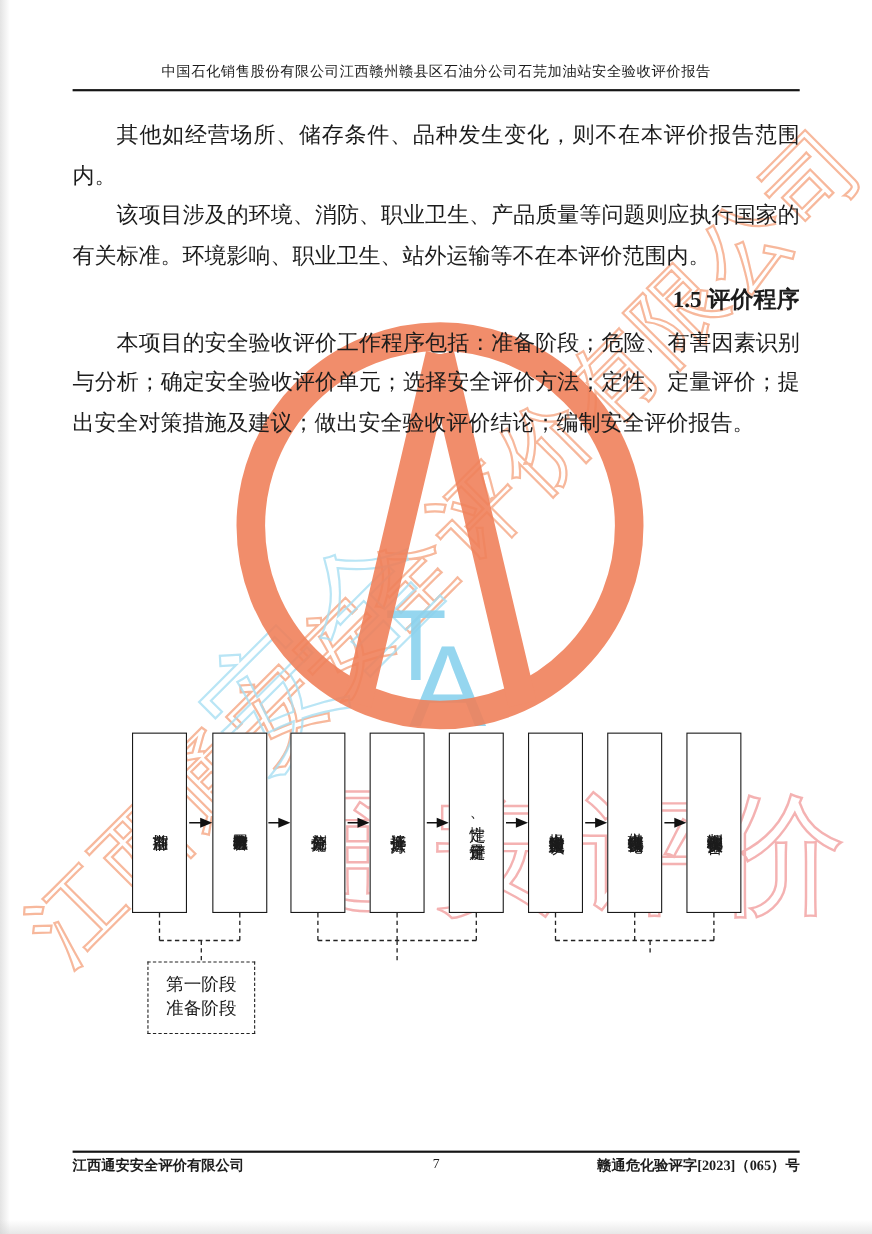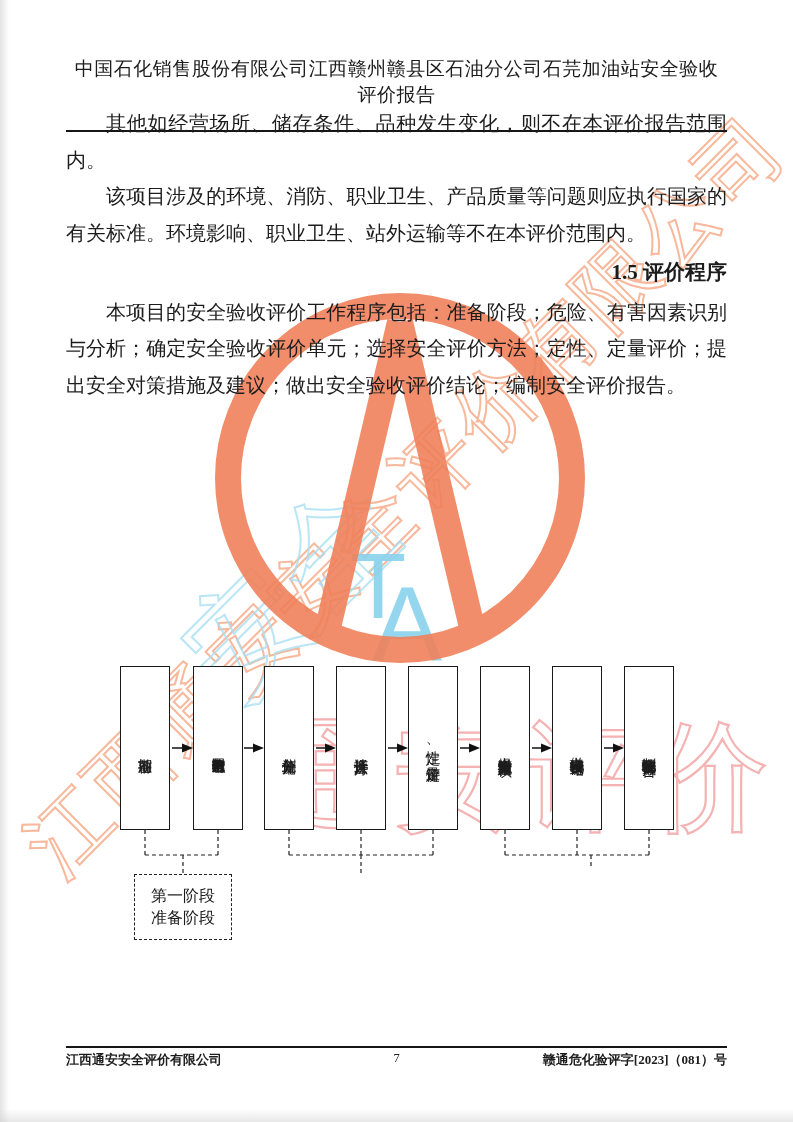--- a/index.html
+++ b/index.html
@@ -10,22 +10,22 @@
     font-family:"Liberation Serif","DejaVu Serif",serif; color:#1c1c1c;
   }
   .scan-edge-left { position:absolute; left:0; top:0; width:9px; height:100%;
     background:linear-gradient(90deg,#cdcdcd,rgba(255,255,255,0)); opacity:.55; z-index:3; }
   .scan-edge-bottom { position:absolute; left:0; bottom:0; width:100%; height:13px;
     background:linear-gradient(0deg,#cfcfcf,rgba(255,255,255,0)); opacity:.5; z-index:3; }
 
   .watermark { position:absolute; left:0; top:0; z-index:0; }
 
   .doc-header { position:absolute; left:66px; right:66px; top:56px; z-index:1;
-    text-align:center; font-size:19px; letter-spacing:.5px; font-weight:500;
-    padding-bottom:22px; border-bottom:2.5px solid #151515; }
+    text-align:center; font-size:13px; letter-spacing:.5px; font-weight:500;
+    padding-bottom:7px; border-bottom:2.5px solid #151515; }
 
   .body-text { position:absolute; left:66px; top:105px; width:661px; z-index:1;
     font-size:20px; line-height:36.5px; text-align:justify; }
   .body-text p { text-indent:2em; }
   .section-heading { text-align:right; font-size:21px; font-weight:bold; margin:3px 0; }
 
   .flowchart { position:absolute; left:66px; top:657px; width:661px; height:300px; z-index:1; }
   .fc-lines { position:absolute; left:0; top:0; }
   .fc-box { position:absolute; top:9px; width:50px; height:164px; background:#fff;
     border:1.5px solid #1a1a1a; display:flex; align-items:center; justify-content:center;
@@ -119,18 +119,18 @@
     <div class="stage-box d1">
       <div>第一阶段</div>
       <div>准备阶段</div>
     </div>
   </div>
 
 
   <div class="doc-footer">
     <span>江西通安安全评价有限公司</span>
     <span class="page-num">7</span>
-    <span>赣通危化验评字[2023]（081）号</span>
+    <span>赣通危化验评字[2023]（065）号</span>
   </div>
 
   <div class="scan-edge-left"></div>
   <div class="scan-edge-bottom"></div>
 </div>
 
 </body></html>

